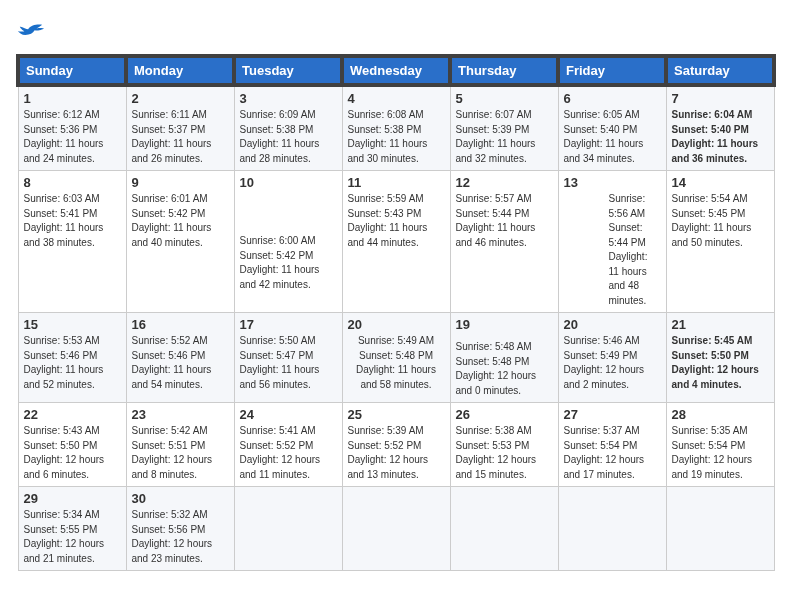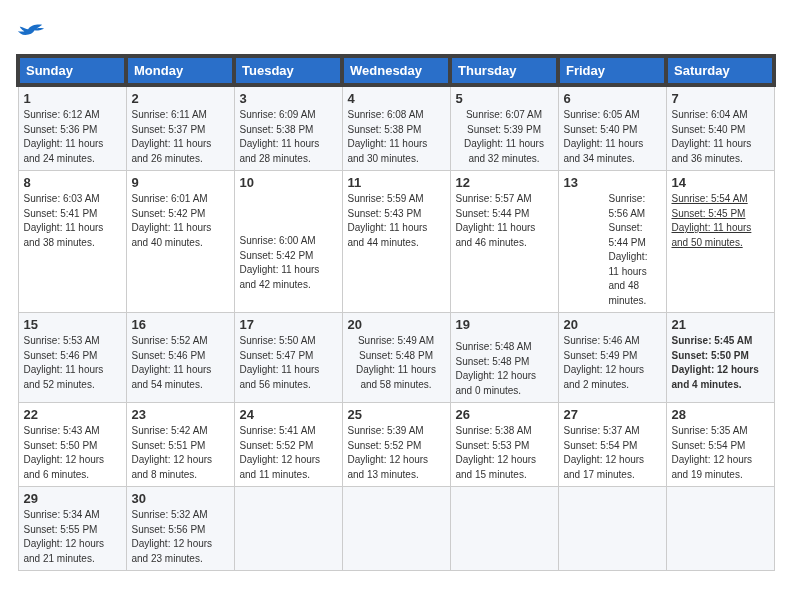--- a/index.html
+++ b/index.html
@@ -139,35 +139,35 @@
         </td>
         <td>
           <span class="day-number">4</span>
           <div class="day-info" style="white-space: pre-line;">Sunrise: 6:08 AM
 Sunset: 5:38 PM
 Daylight: 11 hours
 and 30 minutes.</div>
         </td>
         <td>
           <span class="day-number">5</span>
-          <div class="day-info" style="white-space: pre-line; text-align: center;">Sunrise: 6:07 AM
+          <div class="day-info" style="white-space: pre-line;">Sunrise: 6:07 AM
 Sunset: 5:39 PM
 Daylight: 11 hours
 and 32 minutes.</div>
         </td>
         <td>
           <span class="day-number">6</span>
           <div class="day-info" style="white-space: pre-line;">Sunrise: 6:05 AM
 Sunset: 5:40 PM
 Daylight: 11 hours
 and 34 minutes.</div>
         </td>
         <td>
           <span class="day-number">7</span>
-          <div class="day-info" style="white-space: pre-line;">Sunrise: 6:04 AM
+          <div class="day-info" style="white-space: pre-line; font-weight: bold;">Sunrise: 6:04 AM
 Sunset: 5:40 PM
 Daylight: 11 hours
 and 36 minutes.</div>
         </td>
       </tr>
       <tr>
         <td>
           <span class="day-number">8</span>
           <div class="day-info" style="white-space: pre-line;">Sunrise: 6:03 AM
 Sunset: 5:41 PM
@@ -204,21 +204,21 @@
         </td>
         <td>
           <span class="day-number">13</span>
           <div class="day-info" style="white-space: pre-line; margin-left: 45px;">Sunrise: 5:56 AM
 Sunset: 5:44 PM
 Daylight: 11 hours
 and 48 minutes.</div>
         </td>
         <td>
           <span class="day-number">14</span>
-          <div class="day-info" style="white-space: pre-line; text-decoration: underline;">Sunrise: 5:54 AM
+          <div class="day-info" style="white-space: pre-line;">Sunrise: 5:54 AM
 Sunset: 5:45 PM
 Daylight: 11 hours
 and 50 minutes.</div>
         </td>
       </tr>
       <tr>
         <td>
           <span class="day-number">15</span>
           <div class="day-info" style="white-space: pre-line;">Sunrise: 5:53 AM
 Sunset: 5:46 PM

